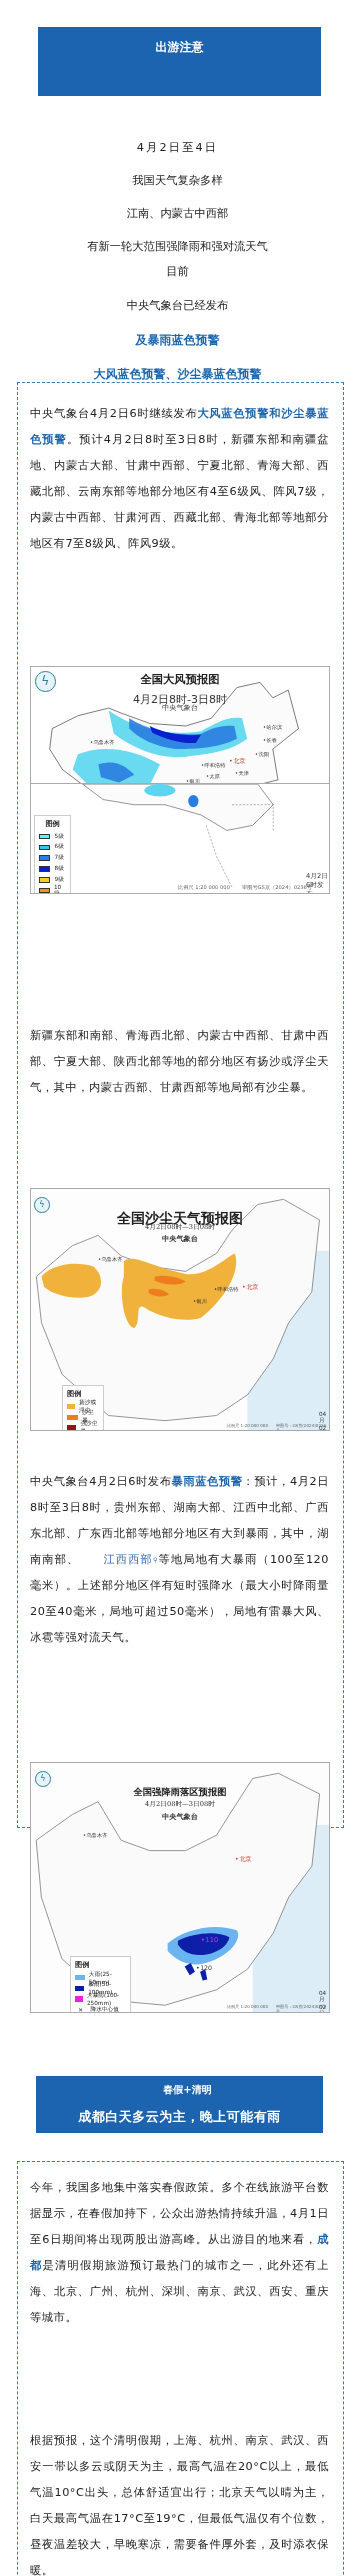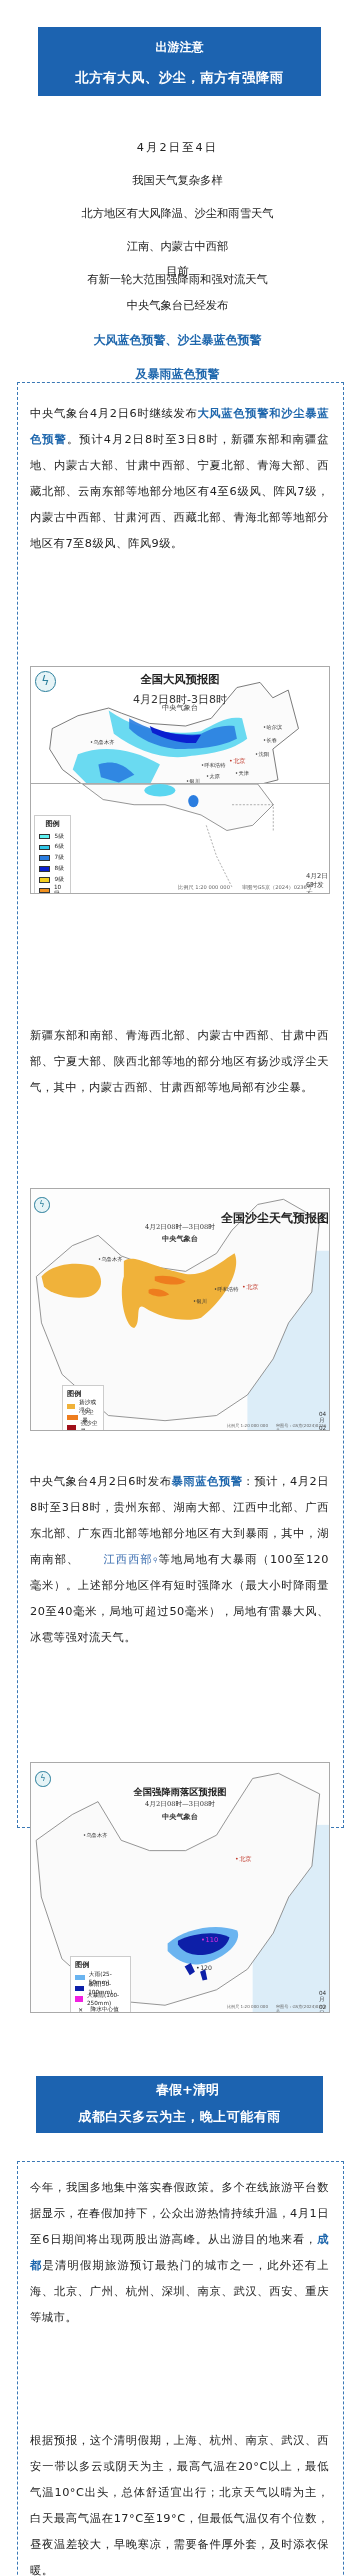--- a/index.html
+++ b/index.html
@@ -32,36 +32,34 @@
   .map-issue { position: absolute; font-size: 6.7px; color: #333; margin-left: 48px; }
   .city { position: absolute; font-size: 5.2px; color: #333; }
   .city::before { content: "•"; margin-right: 0.5px; }
   .city.capital { color: #c0392b; font-size: 6.2px; }
 </style>
 </head>
 <body>
 
 <div class="banner" style="top:27px;height:69px;padding-top:6px;">
   <div class="line1">出游注意</div>
-  <div class="line2">北方有大风、沙尘，南方有强降雨</div>
 </div>
 
 <div class="center-block" style="top:131px;">
   <div class="date">4月2日至4日</div>
   <div>我国天气复杂多样</div>
-  <div>北方地区有大风降温、沙尘和雨雪天气</div>
   <div>江南、内蒙古中西部</div>
   <div>有新一轮大范围强降雨和强对流天气</div>
 </div>
 
 <div class="center-block" style="top:255px;line-height:34px;">
   <div>目前</div>
   <div>中央气象台已经发布</div>
+  <div class="blue">及暴雨蓝色预警</div>
   <div class="blue">大风蓝色预警、沙尘暴蓝色预警</div>
-  <div class="blue">及暴雨蓝色预警</div>
 </div>
 
 <div class="card" style="top:382px;height:1446px;"></div>
 
 <div class="para" style="top:401px;">
   <span>中央气象台4月2日6时继续发布</span><span class="hl">大风蓝色预警和沙尘暴蓝色预警</span><span>。预计4月2日8时至3日8时，新疆东部和南疆盆地、内蒙古大部、甘肃中西部、宁夏北部、青海大部、西藏北部、云南东部等地部分地区有4至6级风、阵风7级，内蒙古中西部、甘肃河西、西藏北部、青海北部等地部分地区有7至8级风、阵风9级。</span>
 </div>
 
 <div class="map" style="top:666px;height:118px;background:#fff;">
   <svg width="300" height="118" style="position:absolute;left:0;top:0;" viewBox="0 0 582 230">
@@ -132,21 +130,21 @@
 <div class="map" style="top:1188px;height:243px;background:#fdfdfd;">
   <svg width="300" height="243" style="position:absolute;left:0;top:0;" viewBox="0 0 582 472">
     <rect x="420" y="120" width="162" height="352" fill="#dcedf8"></rect>
     <path d="M10 170 L80 110 L130 90 L175 130 L230 150 L300 160 L360 125 L390 80 L440 30 L490 20 L560 60 L545 200 L500 260 L470 330 L420 400 L360 440 L260 450 L150 440 L60 360 L20 260 Z" fill="#fafafa" stroke="#777" stroke-width="1.5"></path>
     <path d="M20 170 C40 145, 90 140, 120 150 C140 165, 145 200, 110 210 C80 215, 40 205, 25 190 Z" fill="#f0b23a"></path>
     <path d="M180 140 C200 125, 230 150, 300 165 C340 170, 370 140, 395 125 C410 160, 370 220, 330 250 C300 260, 250 250, 220 230 C200 220, 215 260, 200 270 C180 265, 170 200, 180 170 Z" fill="#f0b23a"></path>
     <path d="M240 170 C260 165, 290 172, 300 180 C285 190, 255 185, 240 178 Z" fill="#ee7d1e"></path>
     <path d="M228 196 C240 190, 262 198, 268 205 C255 212, 235 208, 228 202 Z" fill="#ee7d1e"></path>
   </svg>
   <div class="map-logo" style="left:3.1px;top:8.2px;width:15.5px;height:15.5px;font-size:8.2px;line-height:13px;">ϟ</div>
-  <div class="map-title" style="top:20.6px;font-size:12px;font-family:'DejaVu Serif',serif;text-align:right;">全国沙尘天气预报图</div>
+  <div class="map-title" style="top:20.6px;font-size:14px;font-family:'DejaVu Serif',serif;">全国沙尘天气预报图</div>
   <div class="map-sub" style="top:34px;font-size:6.7px;font-family:'DejaVu Serif',serif;">4月2日08时—3日08时</div>
   <div class="map-sub" style="top:45px;font-size:7.2px;font-weight:bold;">中央气象台</div>
   <span class="city" style="left:67px;top:67px;">乌鲁木齐</span>
   <span class="city capital" style="left:211px;top:94px;">北京</span>
   <span class="city" style="left:183px;top:97px;">呼和浩特</span>
   <span class="city" style="left:162px;top:109px;">银川</span>
   <div class="legend" style="left:31px;top:196px;width:42px;">
     <div class="lg-title" style="text-align:left;">图例</div>
     <div class="row">
         <span class="sw" style="background:#f0b23a;border:none"></span>
@@ -205,21 +203,21 @@
         <span style="width:11.3px;text-align:center;">✕</span>
         <span>降水中心值</span>
       </div>
   </div>
   <div class="map-issue" style="left:240px;top:227px;font-size:5.7px;">04月02日06时发布</div>
   <div class="map-foot" style="left:196px;top:241px;font-size:4.1px;">比例尺 1:20 000 000</div>
   <div class="map-foot" style="left:245px;top:241px;font-size:4.1px;">审图号：GS京(2024)0236号</div>
 </div>
 
 <div class="banner" style="left:36px;width:287px;top:2076px;height:57px;padding-top:1px;">
-  <div class="line1" style="line-height:26px;font-size:13px;padding-left:16px;">春假+清明</div>
+  <div class="line1" style="line-height:26px;font-size:10px;padding-left:16px;">春假+清明</div>
   <div class="line2" style="line-height:27px;font-size:13px;">成都白天多云为主，晚上可能有雨</div>
 </div>
 
 <div class="card" style="top:2161px;height:1180px;"></div>
 
 <div class="para" style="top:2175px;">
   <span>今年，我国多地集中落实春假政策。多个在线旅游平台数据显示，在春假加持下，公众出游热情持续升温，4月1日至6日期间将出现两股出游高峰。从出游目的地来看，</span><span class="hl">成都</span><span>是清明假期旅游预订最热门的城市之一，此外还有上海、北京、广州、杭州、深圳、南京、武汉、西安、重庆等城市。</span>
 </div>
 
 <div class="para" style="top:2428px;">根据预报，这个清明假期，上海、杭州、南京、武汉、西安一带以多云或阴天为主，最高气温在20°C以上，最低气温10°C出头，总体舒适宜出行；北京天气以晴为主，白天最高气温在17°C至19°C，但最低气温仅有个位数，昼夜温差较大，早晚寒凉，需要备件厚外套，及时添衣保暖。</div>

